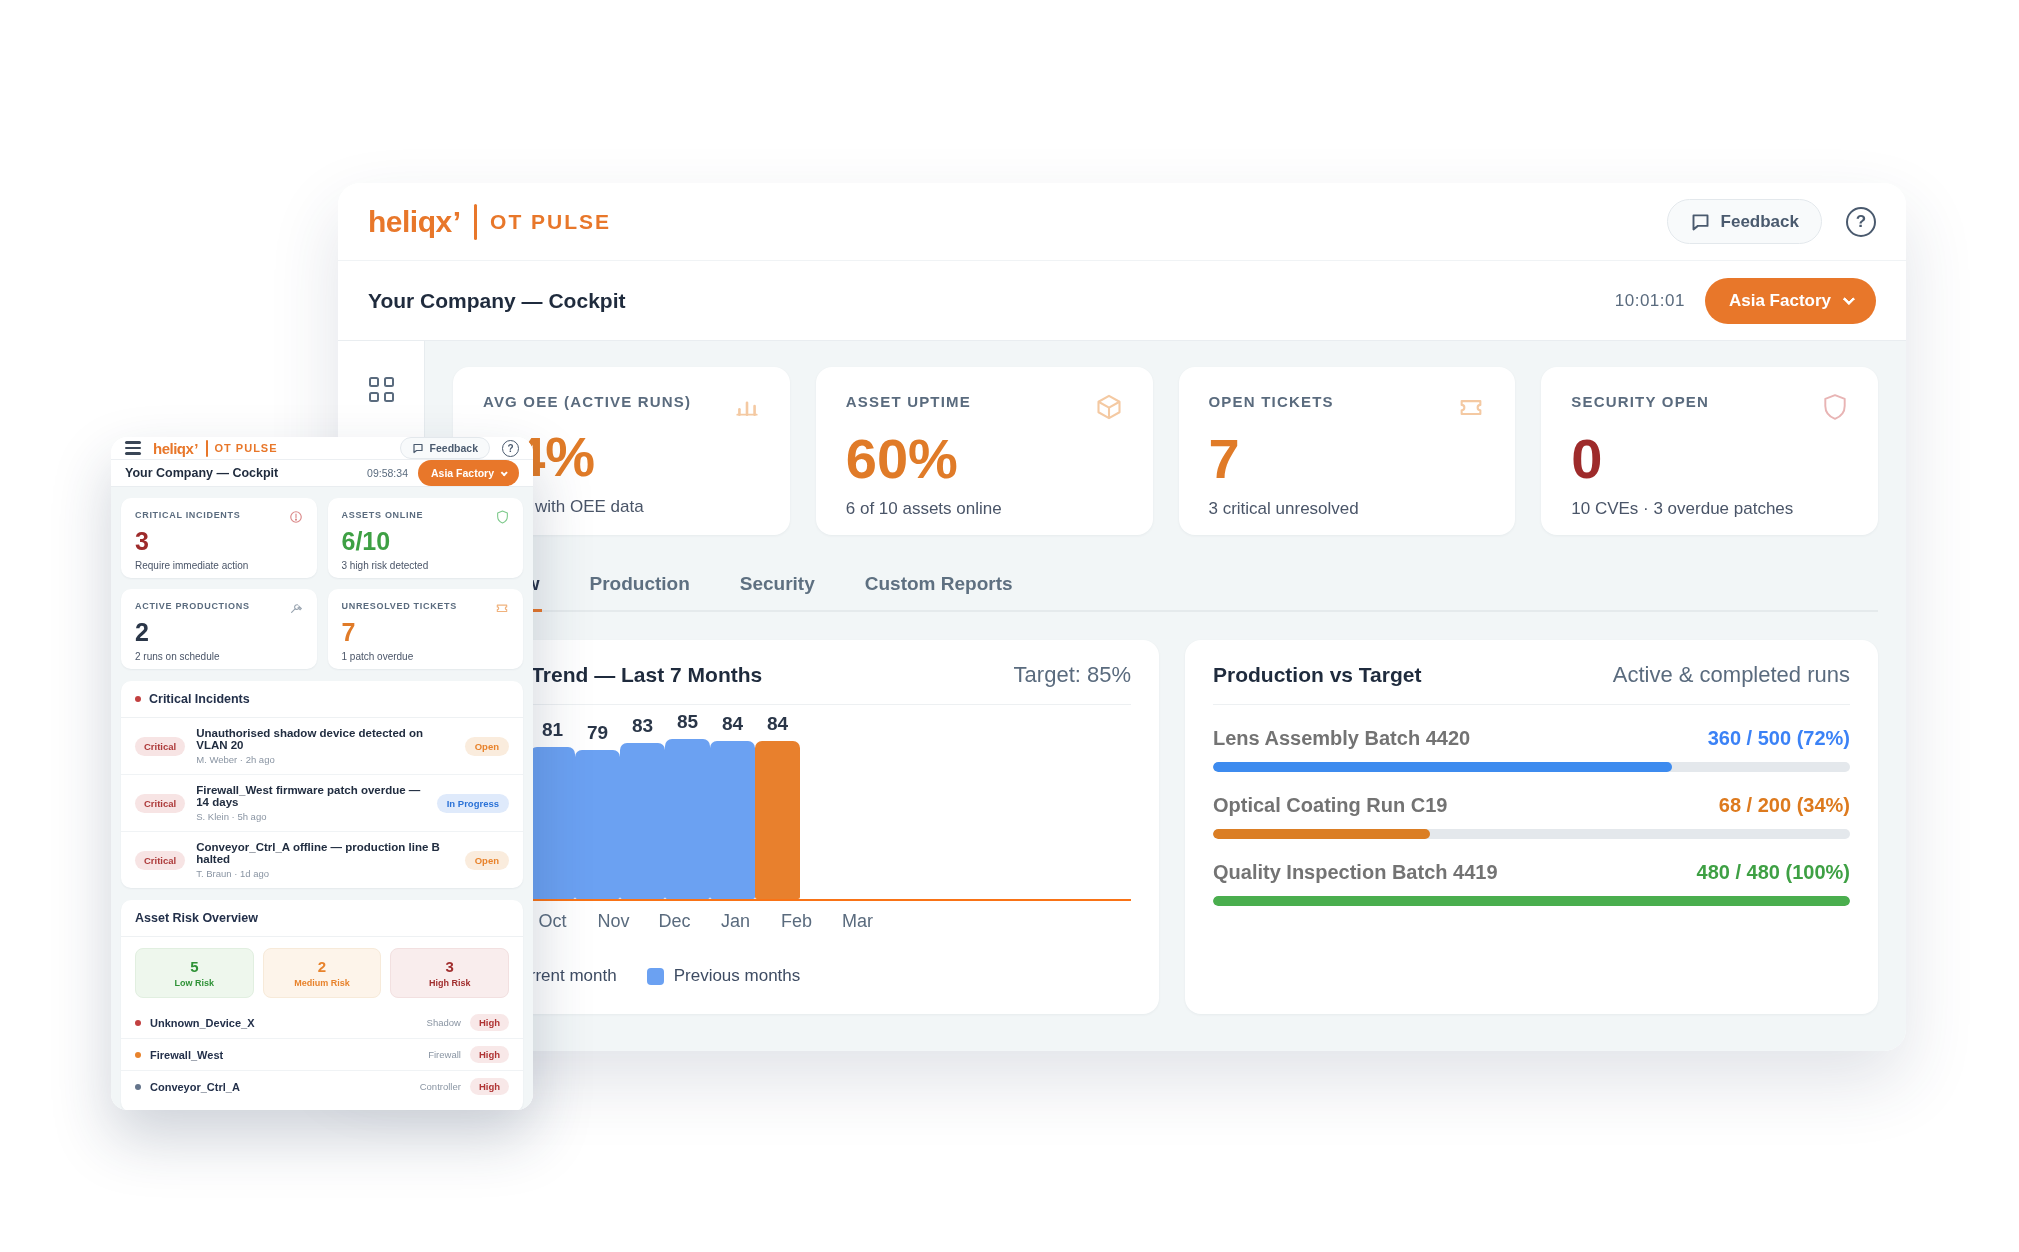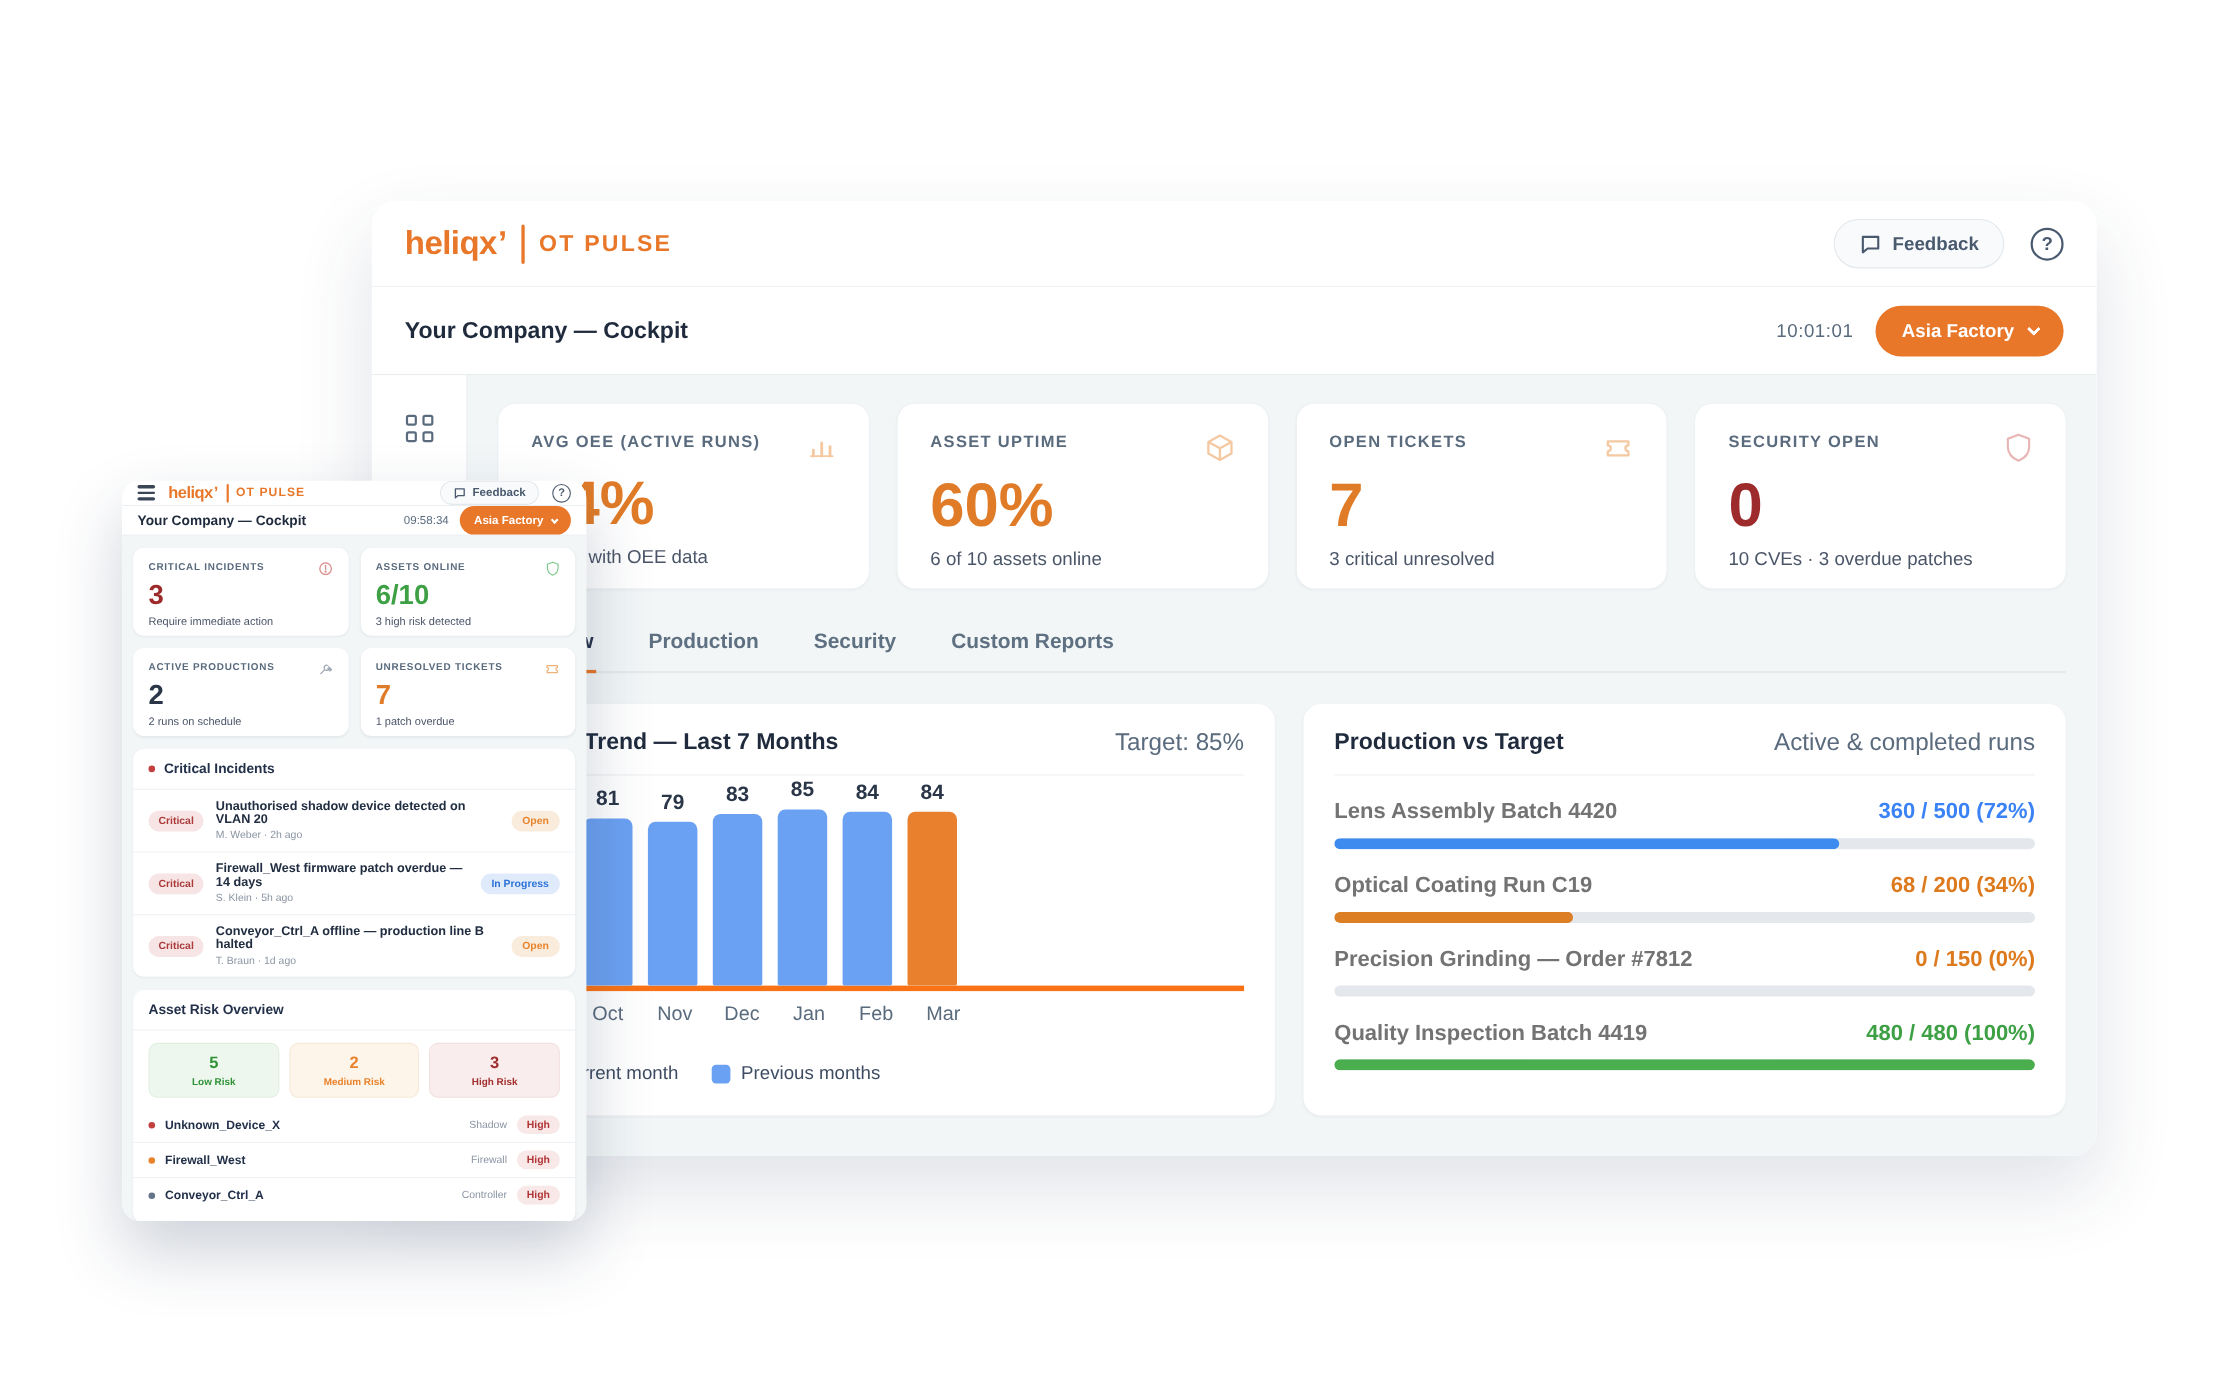--- a/index.html
+++ b/index.html
@@ -59,22 +59,22 @@
   .panels { display:flex; gap:26px; margin-top:28px; }
   .panel { background:#fff; border-radius:16px; padding:22px 28px; min-height:374px;
     box-shadow:0 1px 3px rgba(20,40,60,.05); }
   .panel-chart { width:706px; }
   .panel-prod { flex:1; }
   .panel-head { display:flex; align-items:center; justify-content:space-between;
     padding-bottom:16px; border-bottom:1px solid #edf0f2; }
   .panel-title { font-size:21px; font-weight:700; color:#1f2b3d; }
   .panel-side { font-size:22px; color:#5a6b7e; }
 
-  .chart-plot { display:flex; align-items:flex-end; gap:14px; height:192px; padding-left:49px;
-    border-bottom:5px solid #f97316; margin-top:4px; }
+  .chart-plot { display:flex; align-items:flex-end; gap:0; height:192px; padding-left:49px;
+    border-bottom:2px solid #f97316; margin-top:4px; }
   .bar-col { width:45px; display:flex; flex-direction:column; align-items:center; justify-content:flex-end; }
   .bar-value { font-size:19px; font-weight:700; color:#2a3648; margin-bottom:6px; }
   .bar-rect { width:45px; background:#6BA1F2; border-radius:7px 7px 2px 2px; }
   .bar-rect.bar--current { background:#E8802D; }
   .chart-months { display:flex; gap:16px; padding-left:49px; margin-top:10px; }
   .month { width:45px; text-align:center; font-size:18px; color:#5a6b7e; }
   .legend { display:flex; align-items:center; gap:30px; margin-top:34px; }
   .legend-item { display:flex; align-items:center; gap:10px; font-size:17px; color:#3e4c63; }
   .swatch { width:17px; height:17px; border-radius:4px; }
   .swatch--current { background:#E8802D; } .swatch--prev { background:#6BA1F2; }
@@ -349,29 +349,20 @@
               <div class="prod-line">
                 <span class="prod-name">Optical Coating Run C19</span>
                 <span class="prod-val t-orange">68 / 200 (34%)</span>
               </div>
               <div class="track">
                   <div class="fill fill--orange" style="width: 34%;"></div>
                 </div>
             </div>
             <div class="prod-row">
               <div class="prod-line">
-                <span class="prod-name">Precision Grinding — Order #7812</span>
-                <span class="prod-val t-orange">0 / 150 (0%)</span>
-              </div>
-              <div class="track">
-                  <div class="fill fill--orange" style="width: 0%;"></div>
-                </div>
-            </div>
-            <div class="prod-row">
-              <div class="prod-line">
                 <span class="prod-name">Quality Inspection Batch 4419</span>
                 <span class="prod-val t-green">480 / 480 (100%)</span>
               </div>
               <div class="track">
                   <div class="fill fill--green" style="width: 100%;"></div>
                 </div>
             </div>
           </div>
 
         </div>

